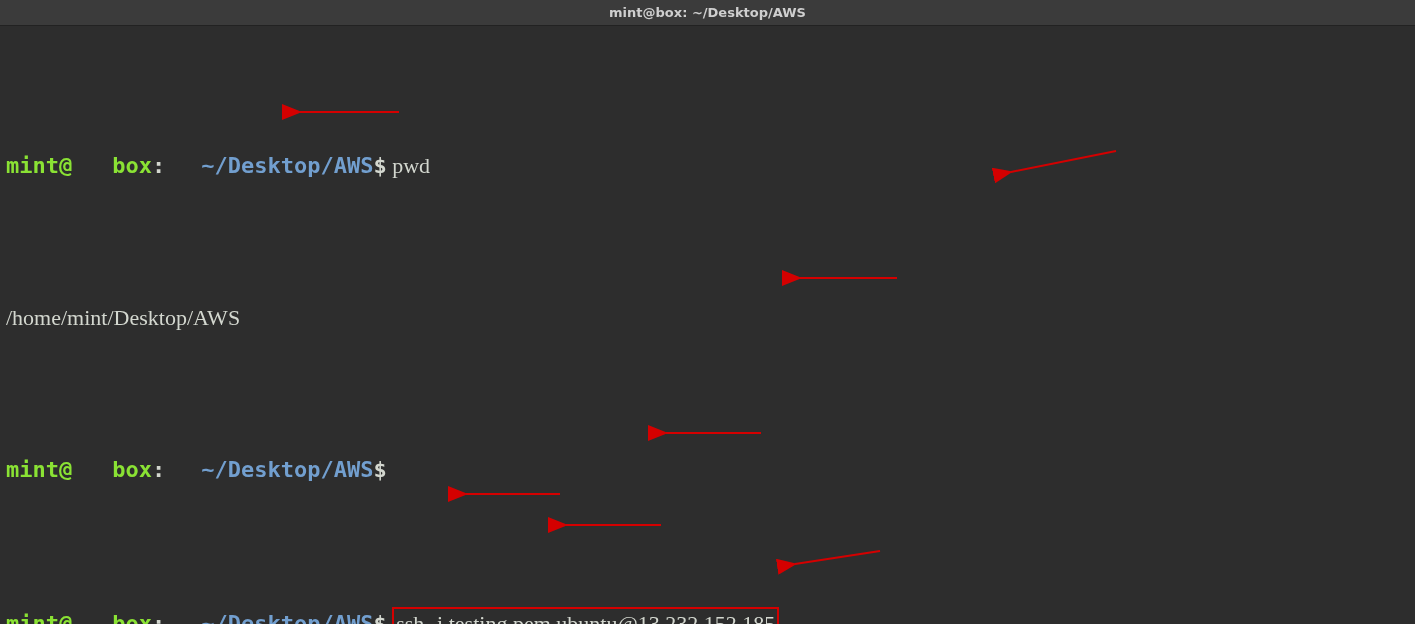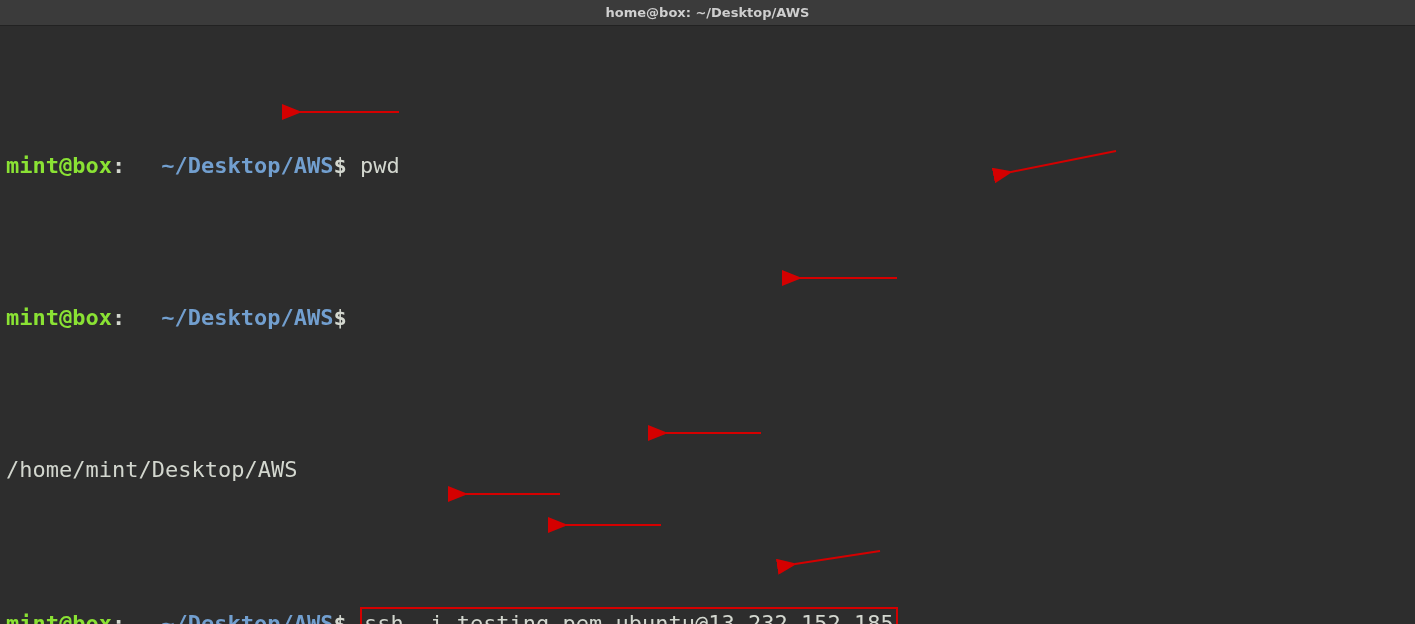--- a/index.html
+++ b/index.html
@@ -31,54 +31,54 @@
       padding: 4px 6px;
       font-size: 22px;
       line-height: 1.38;
       position: relative;
       white-space: pre;
     }
     .line {
       white-space: pre;
     }
     .user { color: #8ae234; font-weight: bold; margin-top: 6px; }
-    .host { color: #8ae234; font-weight: bold; }
+    .host { color: #8ae234; font-weight: bold; padding-left: 40px; }
     .colon { color: #d3d7cf; font-weight: bold; }
     .path { color: #729fcf; font-weight: bold; margin-left: 36px; }
     .dollar { color: #d3d7cf; font-weight: bold; }
-    .plain { color: #d3d7cf; }
+    .plain { color: #d3d7cf; font-family: Liberation Serif, serif; }
     .highlight-box {
       border: 2px solid #d40000;
       padding: 0 2px;
       display: inline-block;
     }
     .arrow-layer {
       position: absolute;
       left: 0;
       top: 0;
       pointer-events: none;
     }
   </style>
 </head>
 <body>
 
 <div class="titlebar">
-  <span>home@box: ~/Desktop/AWS</span>
+  <span>mint@box: ~/Desktop/AWS</span>
 </div>
 
 <div class="terminal">
 
   
   <div class="line"><span class="user">mint</span><span class="user">@</span><span class="host">box</span><span class="colon">:</span><span class="path">~/Desktop/AWS</span><span class="dollar">$</span><span class="plain"> pwd</span></div>
 
   
-  <div class="line"><span class="user">mint</span><span class="user">@</span><span class="host">box</span><span class="colon">:</span><span class="path">~/Desktop/AWS</span><span class="dollar">$</span><span class="plain"></span></div>
+  <div class="line plain">/home/mint/Desktop/AWS</div>
 
   
-  <div class="line plain">/home/mint/Desktop/AWS</div>
+  <div class="line"><span class="user">mint</span><span class="user">@</span><span class="host">box</span><span class="colon">:</span><span class="path">~/Desktop/AWS</span><span class="dollar">$</span><span class="plain"></span></div>
 
   
   <div class="line"><span class="user">mint</span><span class="user">@</span><span class="host">box</span><span class="colon">:</span><span class="path">~/Desktop/AWS</span><span class="dollar">$</span><span class="plain"> </span><span class="highlight-box plain">ssh -i testing.pem ubuntu@13.232.152.185</span></div>
 
   
   
   
   
   
   

